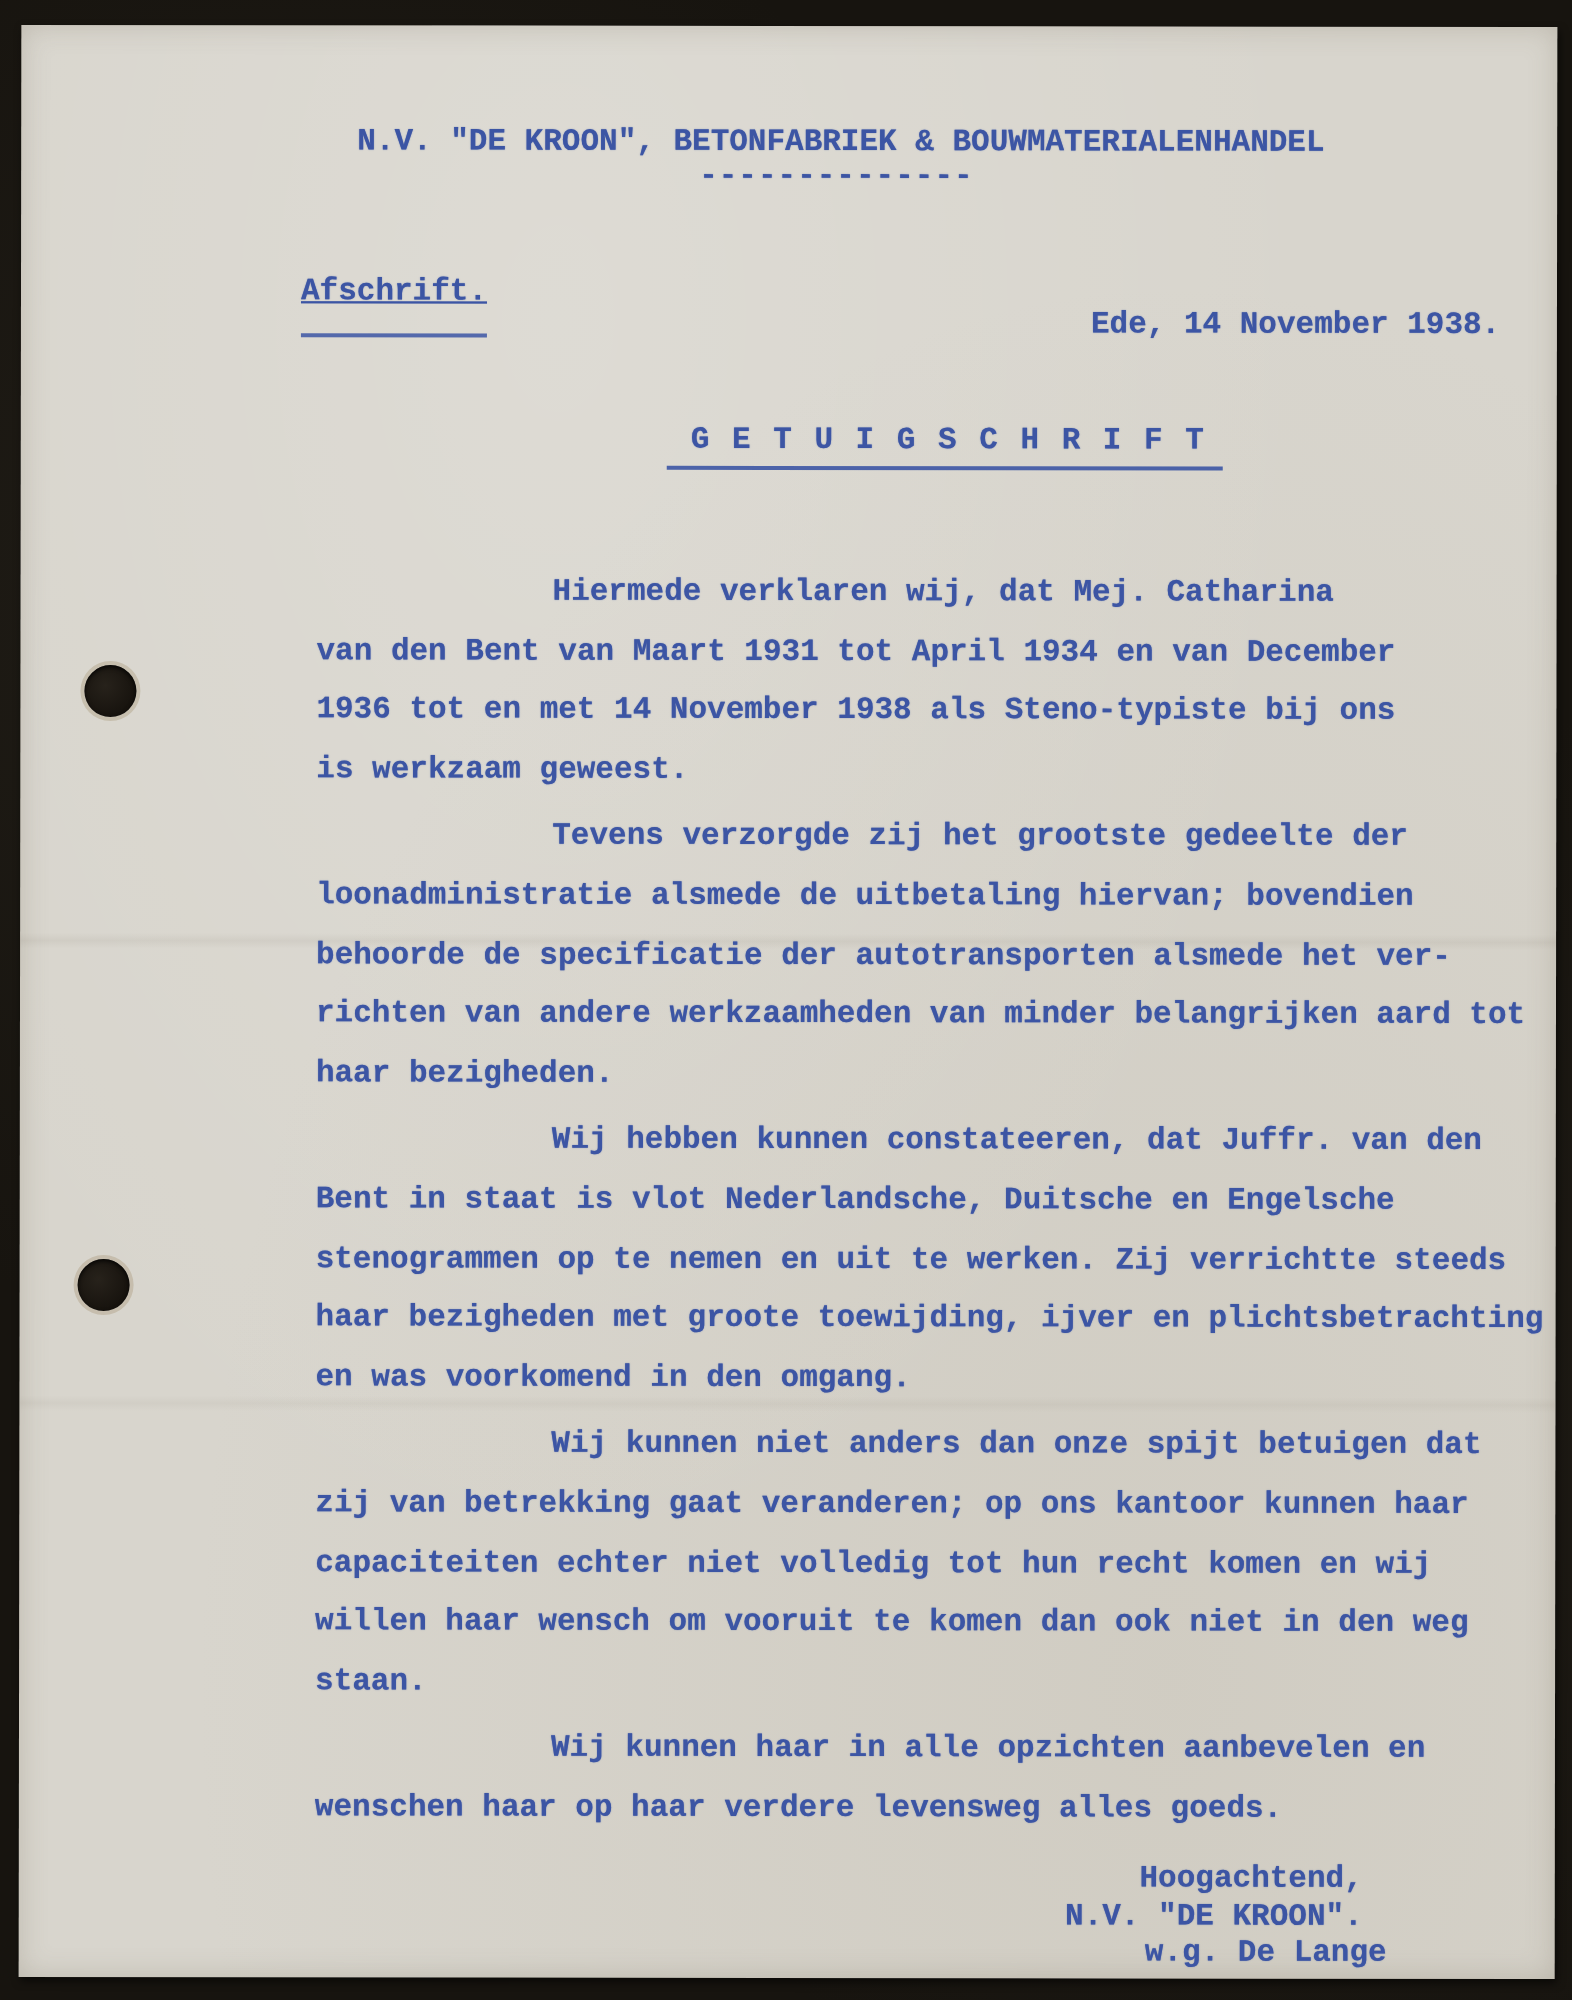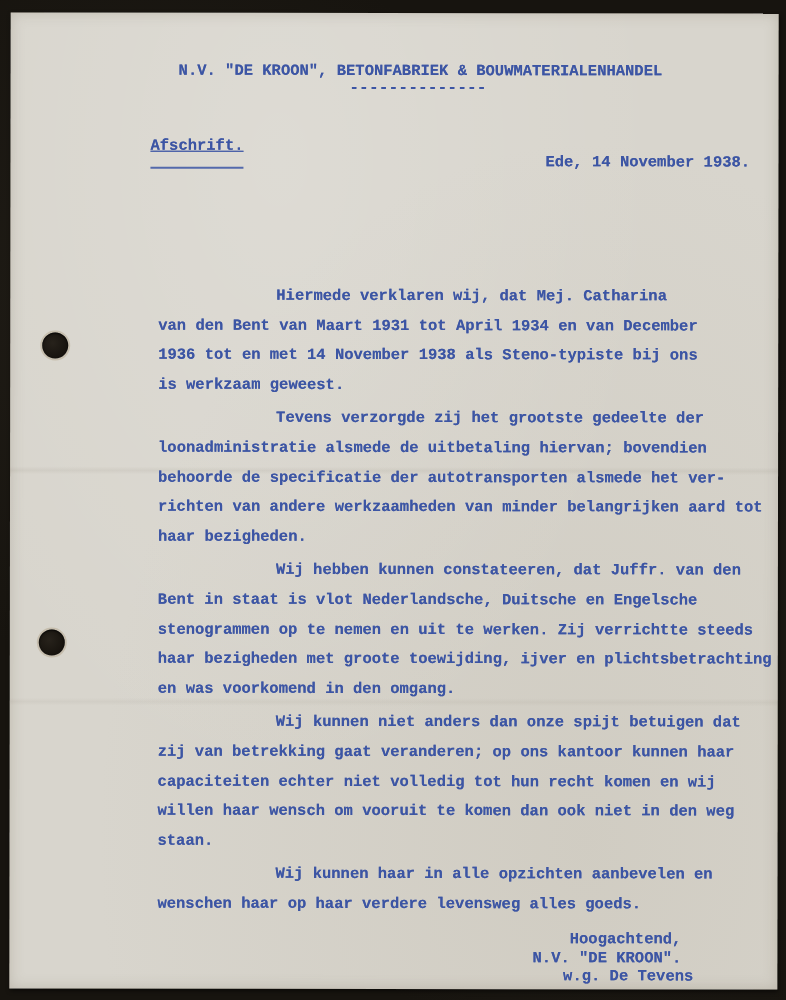--- a/index.html
+++ b/index.html
@@ -108,20 +108,21 @@
   <div class="paper">
 
     <div class="ink company-header">N.V. "DE KROON", BETONFABRIEK &amp; BOUWMATERIALENHANDEL</div>
 
     <div class="ink header-dashes">--------------</div>
 
     <div class="ink copy-label">Afschrift.</div>
 
     <div class="ink dateline">Ede, 14 November 1938.</div>
 
+    <div class="ink doc-title">G E T U I G S C H R I F T</div>
 
     <div class="body-text">
       <div class="para">
           <div class="line">Hiermede verklaren wij, dat Mej. Catharina</div>
           <div class="line">van den Bent van Maart 1931 tot April 1934 en van December</div>
           <div class="line">1936 tot en met 14 November 1938 als Steno-typiste bij ons</div>
           <div class="line">is werkzaam geweest.</div>
         </div>
       <div class="para">
           <div class="line">Tevens verzorgde zij het grootste gedeelte der</div>
@@ -146,20 +147,20 @@
         </div>
       <div class="para">
           <div class="line">Wij kunnen haar in alle opzichten aanbevelen en</div>
           <div class="line">wenschen haar op haar verdere levensweg alles goeds.</div>
         </div>
     </div>
 
     <div class="closing">
         <div class="line">Hoogachtend,</div>
         <div class="line">N.V. "DE KROON".</div>
-        <div class="line">w.g. De Tevens</div>
+        <div class="line">w.g. De Lange</div>
       </div>
 
     <div class="punch-hole hole-top"></div>
     <div class="punch-hole hole-bottom"></div>
 
   </div>
 </div>
 
 </body></html>

